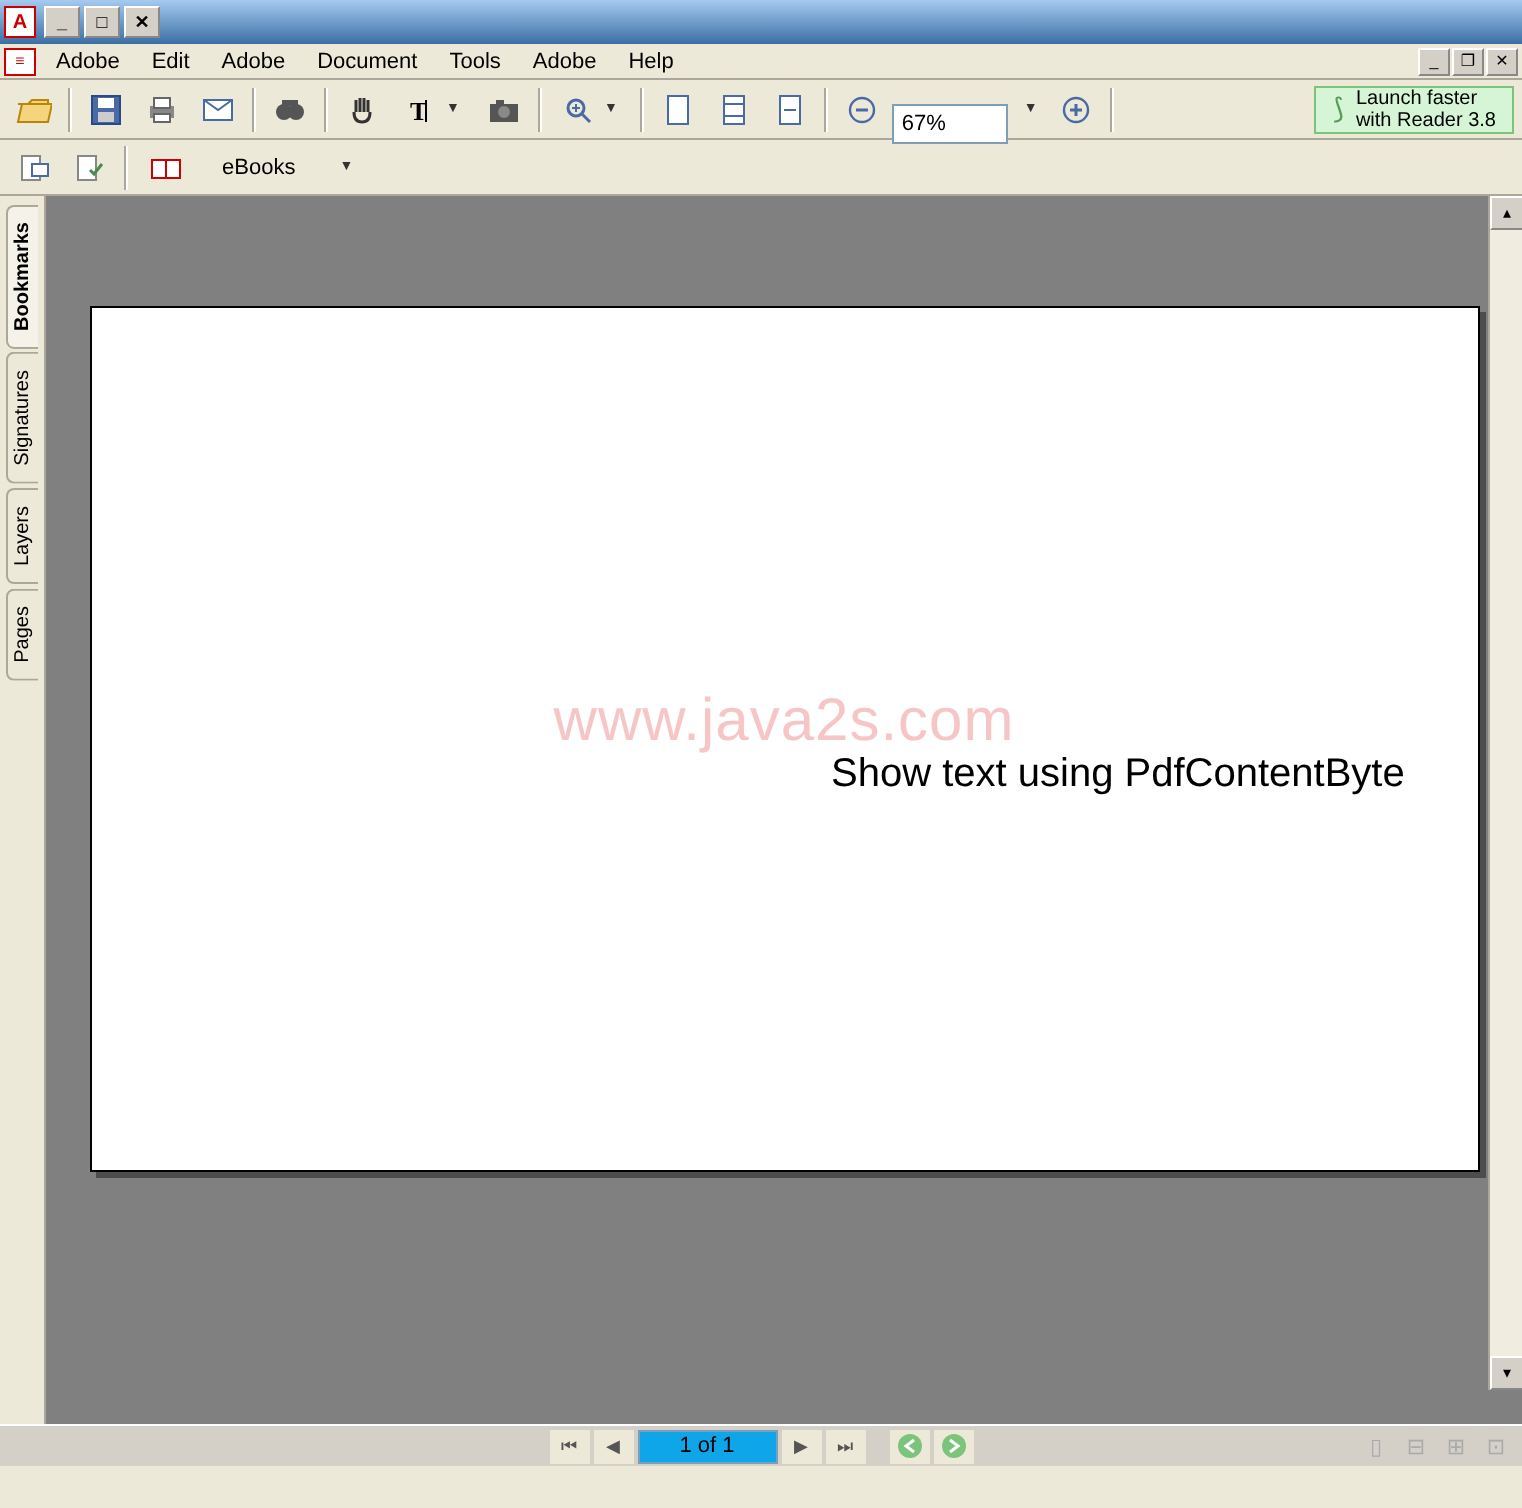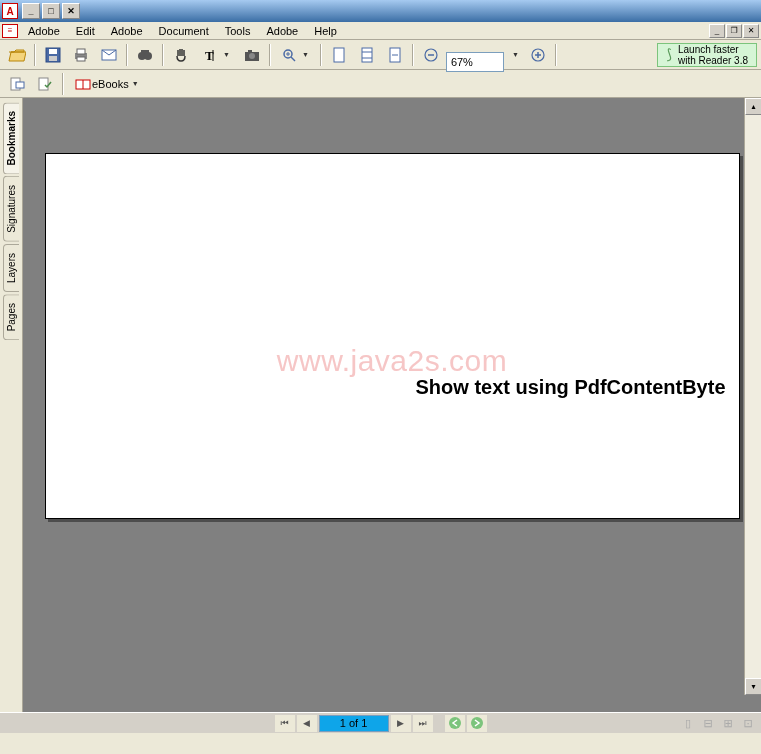--- a/index.html
+++ b/index.html
@@ -141,21 +141,21 @@
   align-items: center;
   gap: 6px;
   cursor: pointer;
   font-size: 10px;
   line-height: 1.1;
 }
 .launch-banner .icon { color: #5a9a5a; font-size: 14px; }
 .ebooks-btn {
   display: flex;
   align-items: center;
-  gap: 1px;
+  gap: 20px;
   padding: 2px 6px;
   border: 1px solid transparent;
   cursor: pointer;
 }
 .content-area {
   display: flex;
   height: 614px;
   background: #ece9d8;
 }
 .side-tabs {
@@ -245,21 +245,21 @@
   min-width: 100px;
 }
 .hscroll {
   flex: 1;
   display: flex;
   height: 17px;
 }
 .hscroll .track { flex: 1; background: #f0ede0; }
 .page {
   width: 695px;
-  height: 366px;
+  height: 433px;
   background: #fff;
   border: 1px solid #000;
   box-shadow: 3px 3px 0 rgba(0,0,0,0.4);
   position: relative;
 }
 .page .watermark {
   position: absolute;
   top: 190px;
   left: 50%;
   transform: translateX(-50%);
@@ -268,21 +268,20 @@
   font-family: Arial;
   letter-spacing: 0.5px;
 }
 .page .content-text {
   position: absolute;
   top: 222px;
   left: 370px;
   font-size: 20px;
   font-family: Arial;
   color: #000;
-  font-weight: bold;
 }
 .statusbar {
   height: 21px;
   background: #d4d0c8;
   border-top: 1px solid #fff;
   display: flex;
   align-items: center;
   justify-content: center;
   gap: 2px;
   position: relative;

